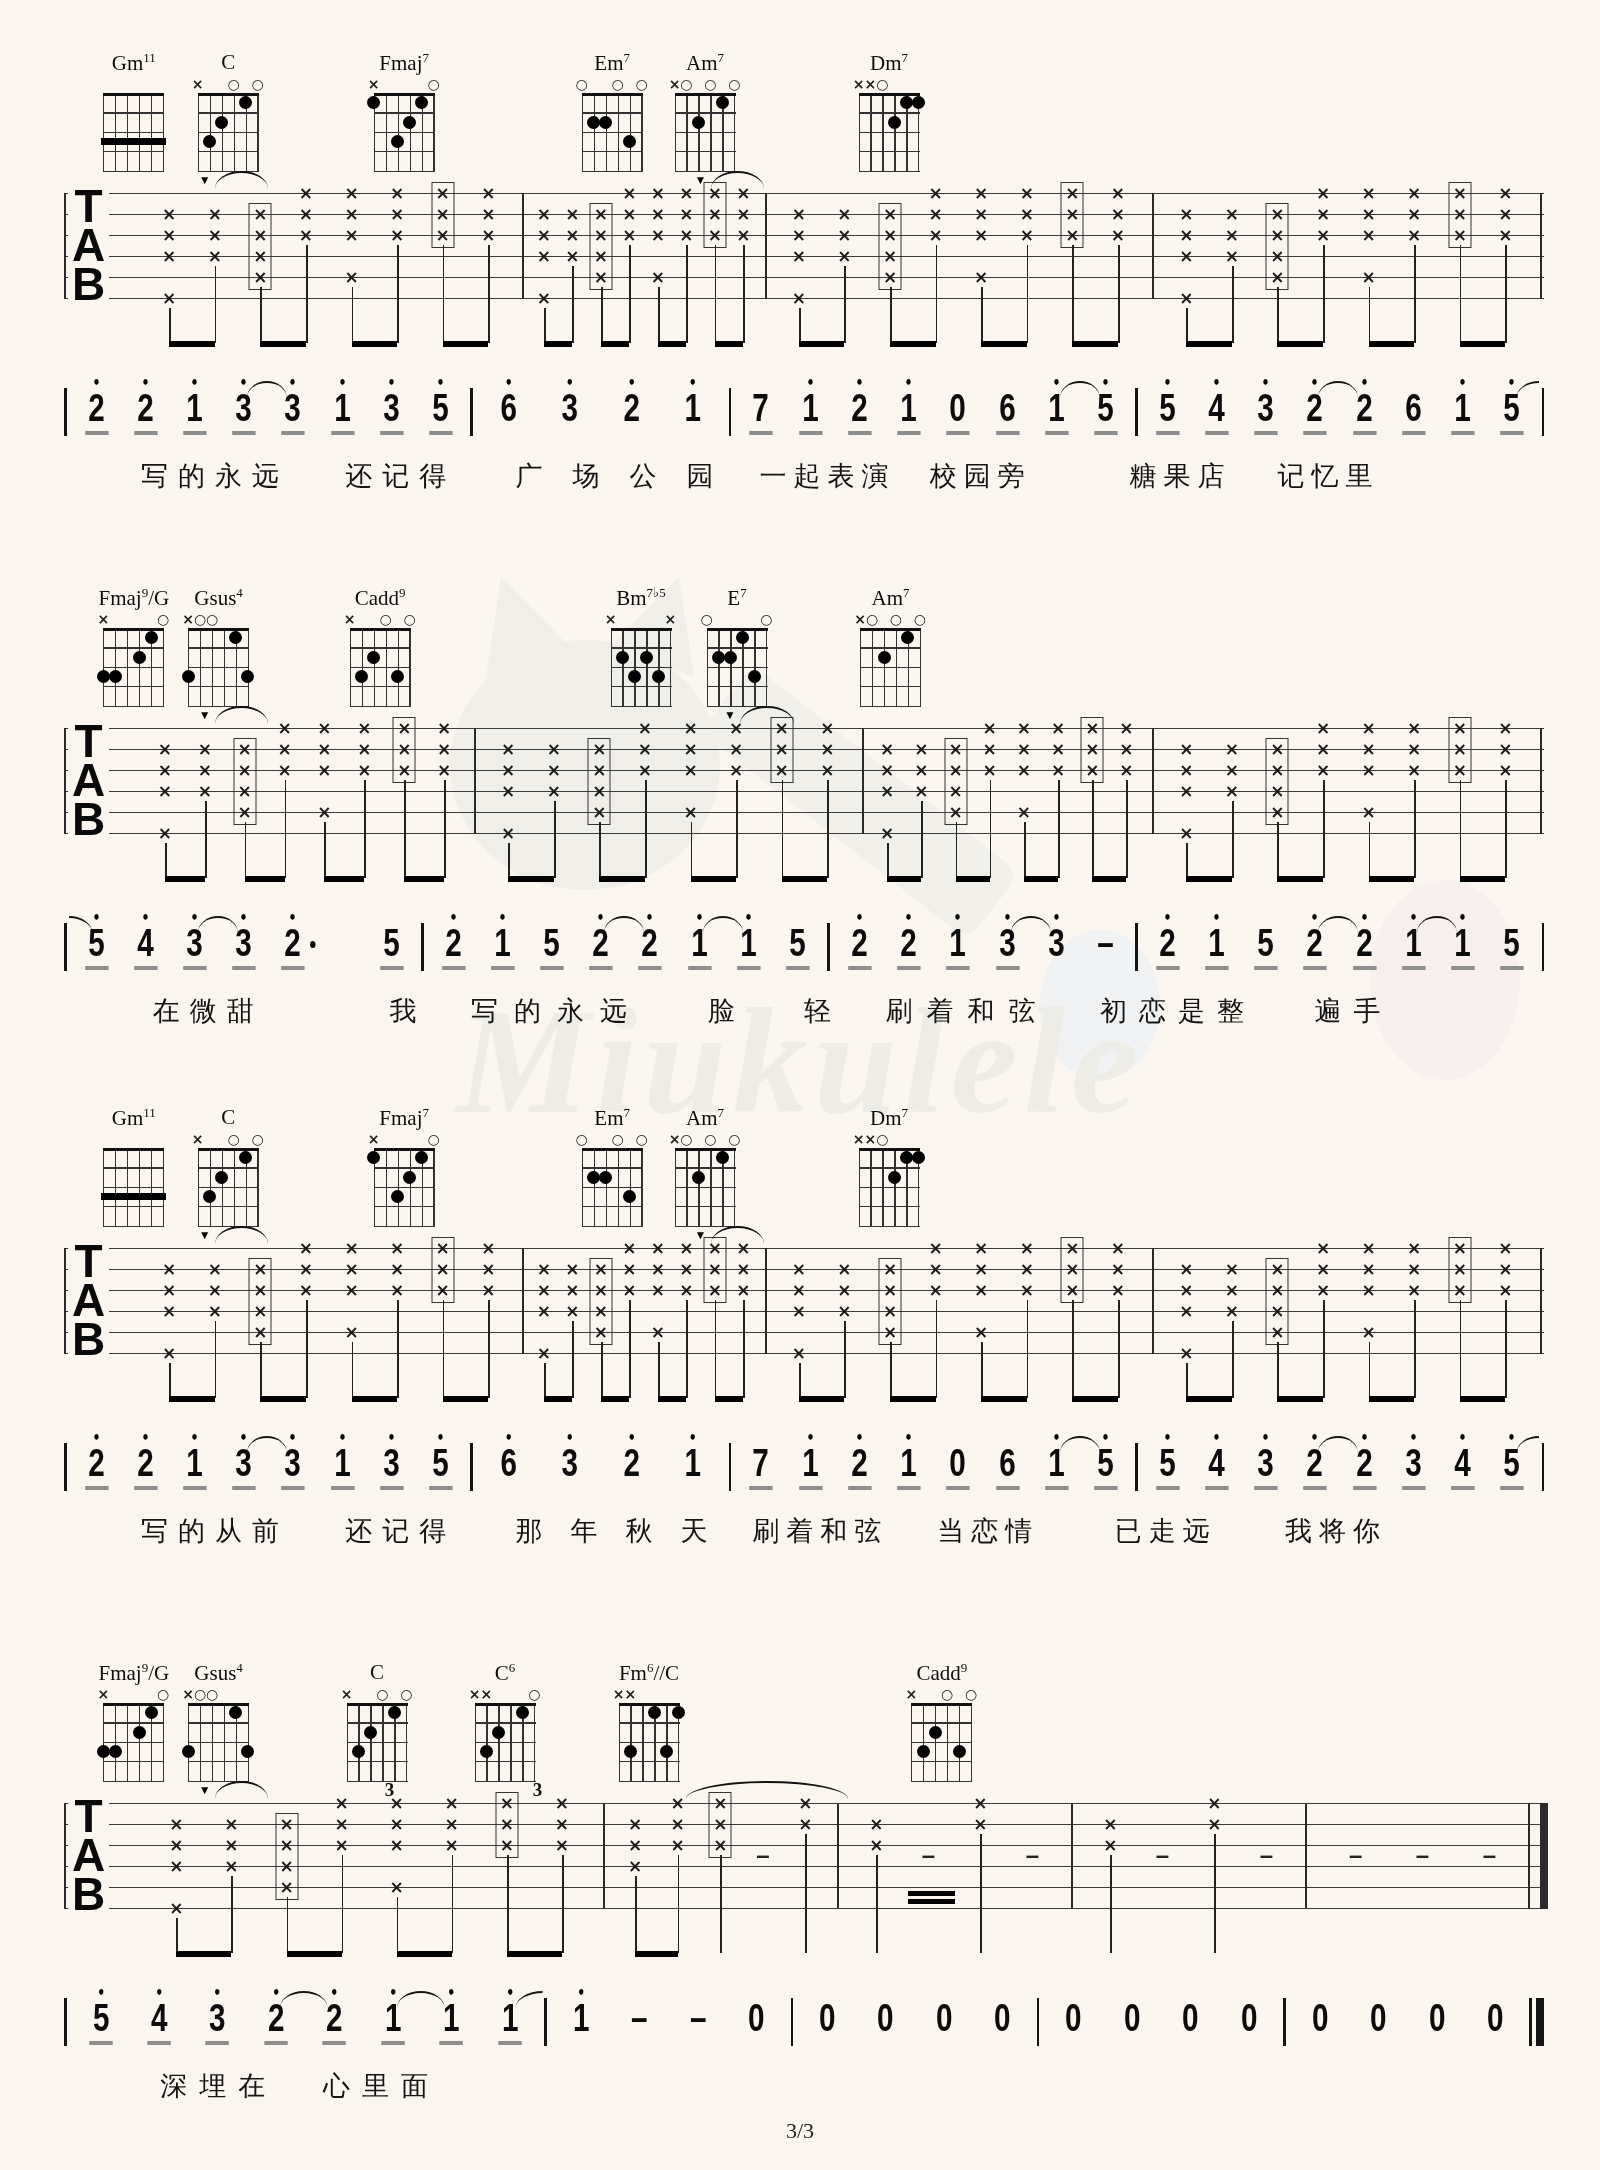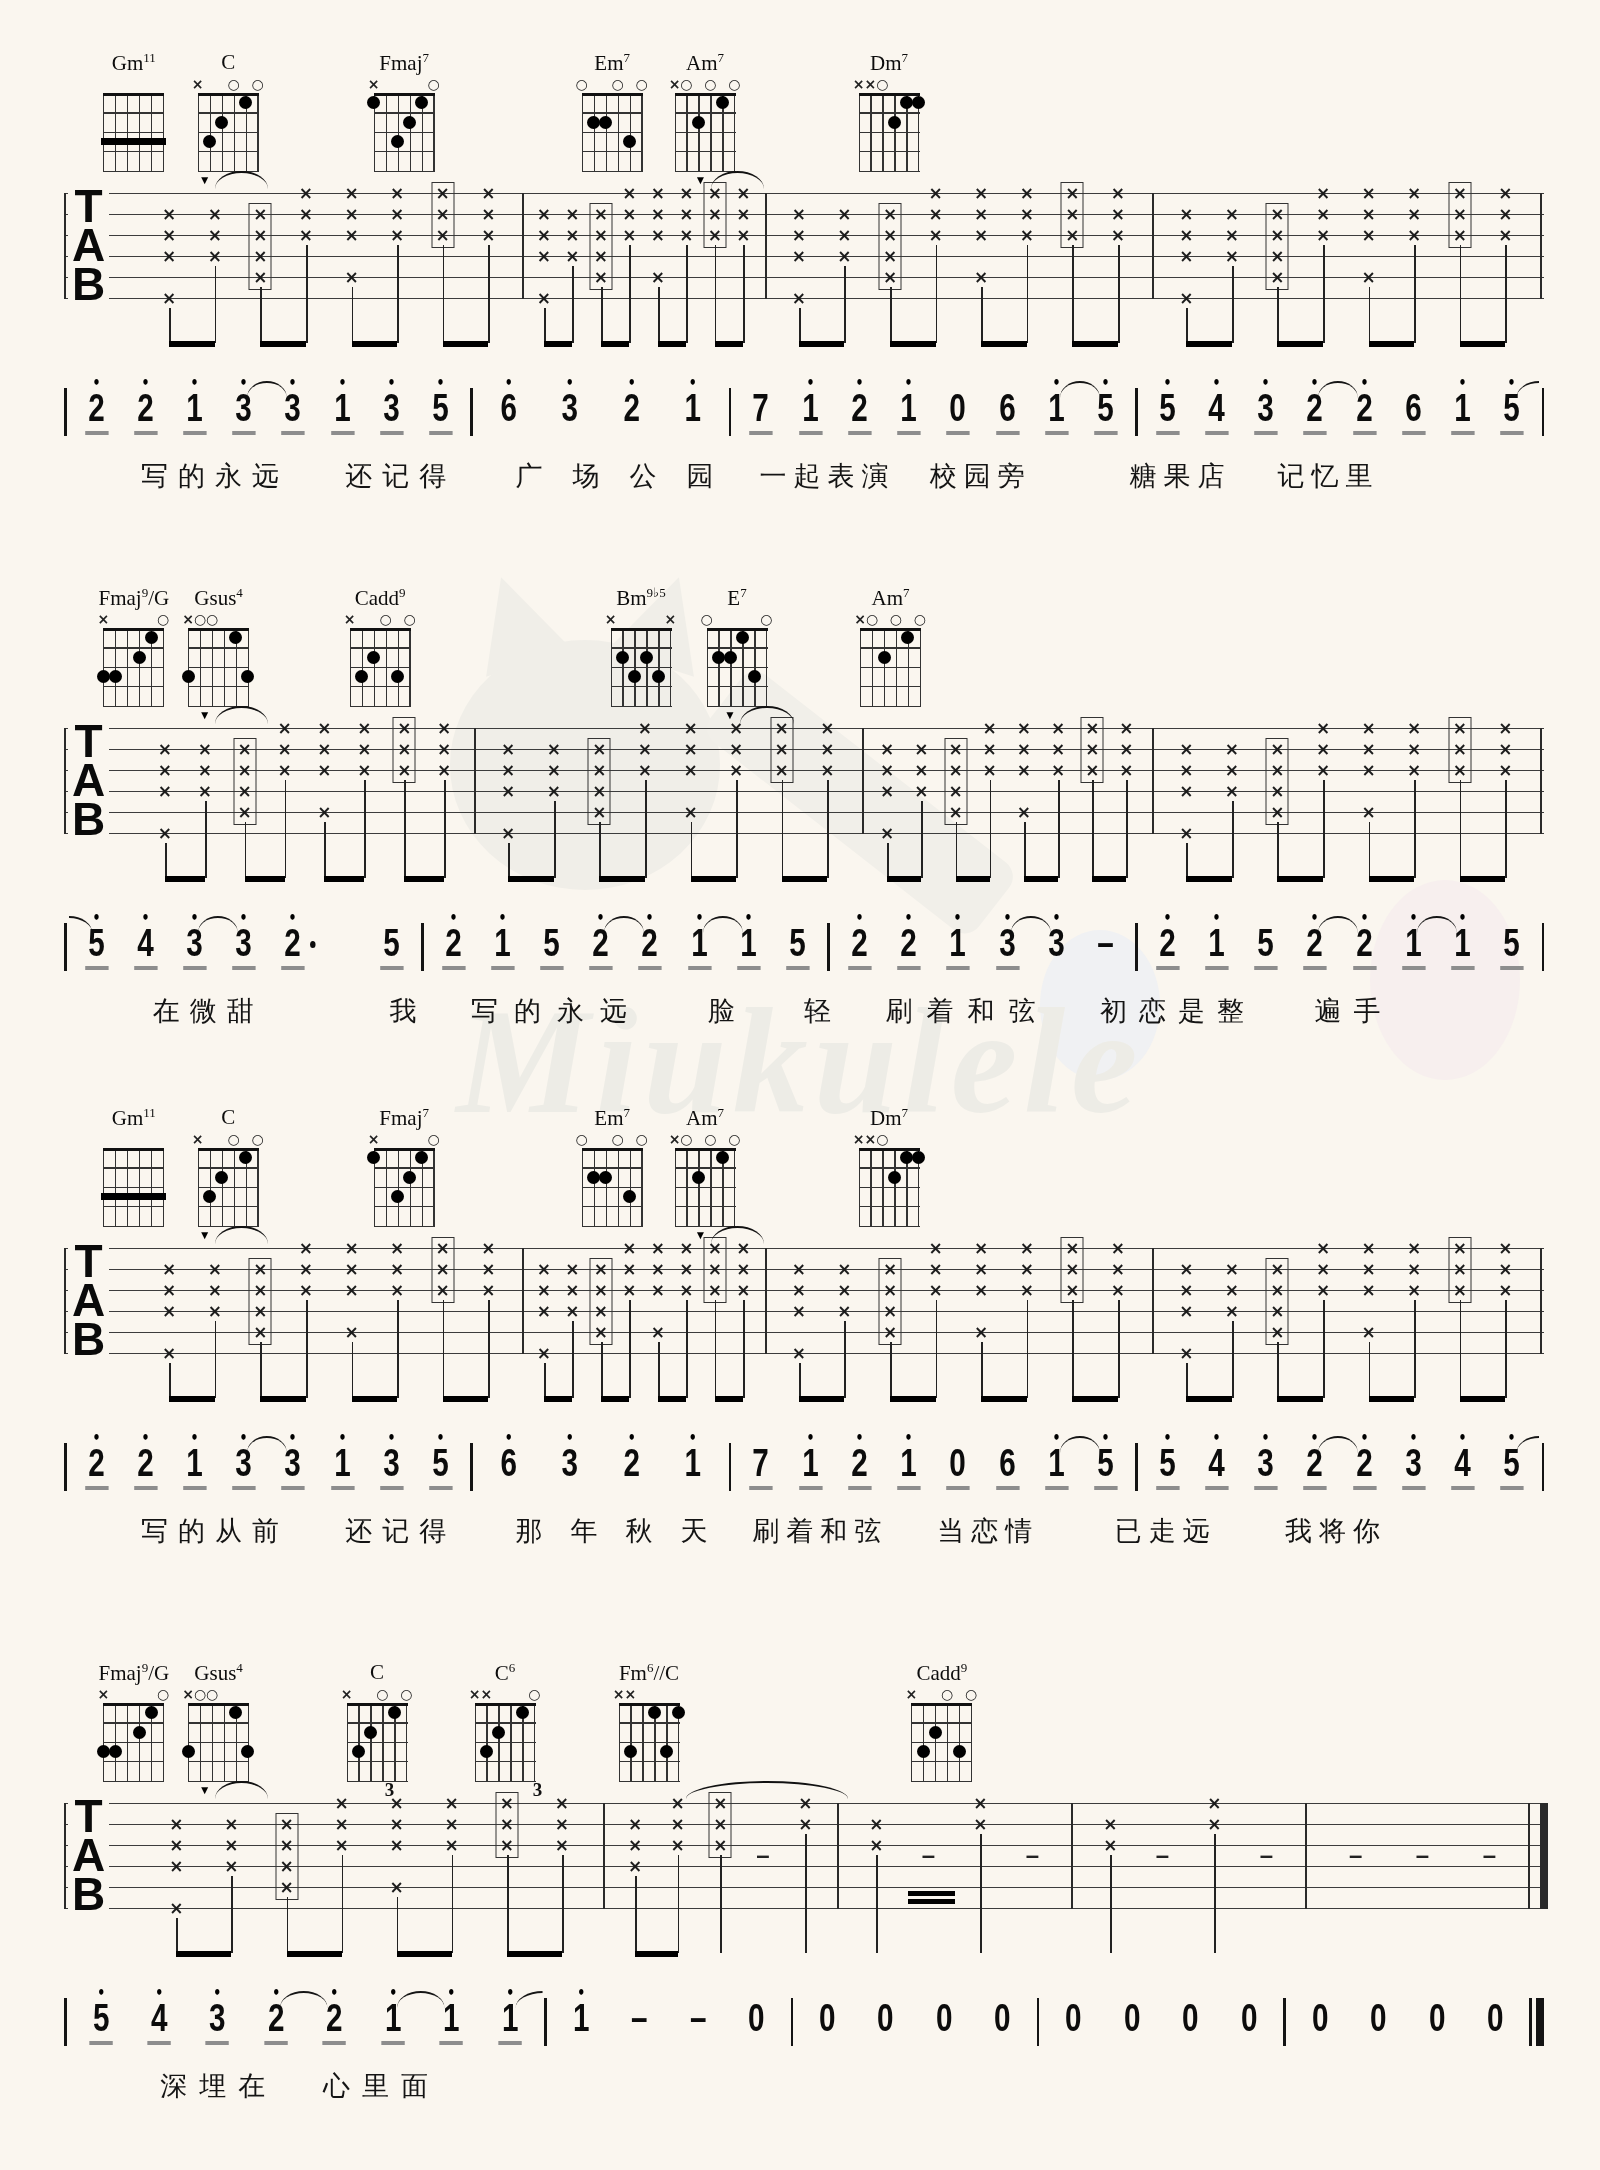--- a/index.html
+++ b/index.html
@@ -643,21 +643,21 @@
             <div class="hl" style="top: 19.4px;"></div>
             <div class="hl" style="top: 38.8px;"></div>
             <div class="hl" style="top: 58.2px;"></div>
             <div class="hl" style="top: 77.6px;"></div>
             <div class="cdot" style="left: 17.42px; top: 22.6px;"></div>
             <div class="cdot" style="left: 5.46px; top: 42px;"></div>
             <div class="cdot" style="left: 41.34px; top: 42px;"></div>
           </div>
         </div>
         <div class="chord" style="left: 37.5%;">
-          <div class="cname"><span>Bm</span><sup>9♭5</sup></div>
+          <div class="cname"><span>Bm</span><sup>7♭5</sup></div>
           <div class="cmks">
             <div class="mk" style="left: 0px;">×</div>
             <div class="mk" style="left: 59.8px;">×</div>
           </div>
           <div class="cgrid">
             <div class="vl" style="left: 0px;"></div>
             <div class="vl" style="left: 11.96px;"></div>
             <div class="vl" style="left: 23.92px;"></div>
             <div class="vl" style="left: 35.88px;"></div>
             <div class="vl" style="left: 47.84px;"></div>
@@ -1942,13 +1942,14 @@
           <div class="jbar"></div>
           <div class="jbar thick"></div>
         </div>
       </div>
     <div class="lyrics">
         <div class="lyr" style="left: 6.5%; letter-spacing: 12px;">深埋在</div>
         <div class="lyr" style="left: 17.5%; letter-spacing: 12px;">心里面</div>
       </div>
   </section>
 
+  <div class="pagenum">3/3</div>
 </div>
 
 </body></html>

